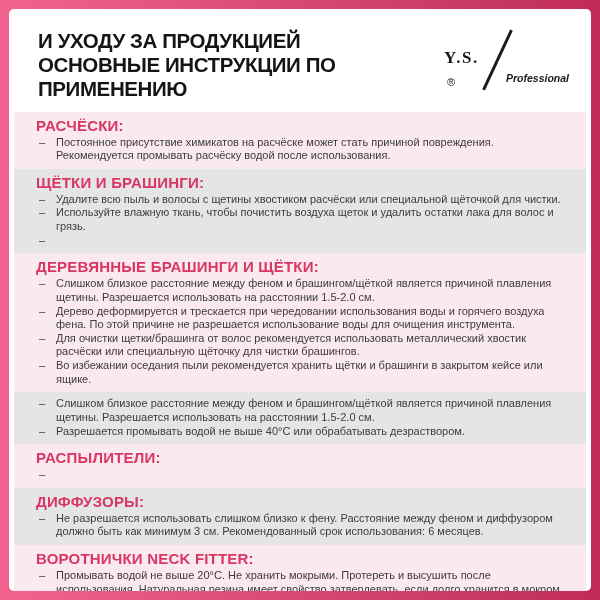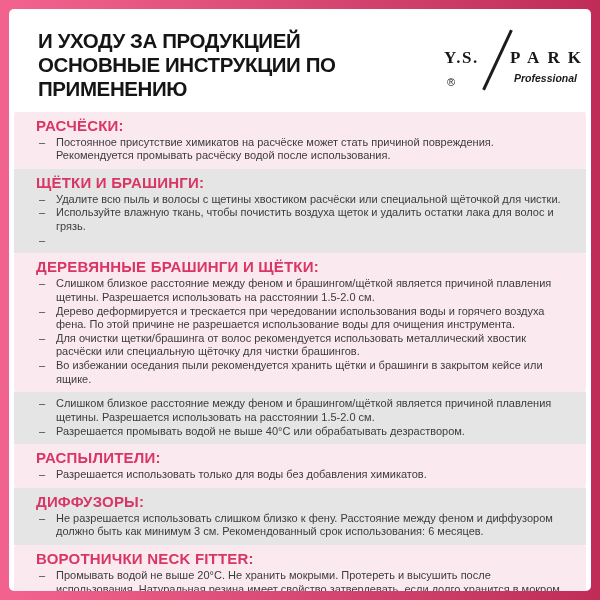--- a/index.html
+++ b/index.html
@@ -48,21 +48,21 @@
   .logo .ys{
     position:absolute;left:0;top:17px;
     font-family:"Liberation Serif",serif;font-weight:bold;font-size:17px;letter-spacing:1.5px;color:#171717;margin-left:8px;
   }
   .logo .park{
     position:absolute;left:74px;top:17px;
     font-family:"Liberation Serif",serif;font-weight:bold;font-size:17px;letter-spacing:8px;color:#171717;
   }
   .logo .prof{
     position:absolute;left:70px;top:41px;
-    font-style:italic;font-weight:bold;font-size:10.5px;color:#1a1a1a;margin-left:8px;
+    font-style:italic;font-weight:bold;font-size:10.5px;color:#1a1a1a;
   }
   .logo .reg{
     position:absolute;left:11px;top:45px;font-size:11px;color:#1a1a1a;
   }
   
   .sections{display:flex;flex-direction:column;flex:1;}
   .sec{padding:5px 22px 6px;background:#e5e5e5;}
   .sec.pink{background:var(--pink-bg);border-radius:2px;}
   .sec h2{
     font-size:15px;
@@ -85,21 +85,20 @@
   <div class="card">
 
     <div class="header">
       <div class="title">
         <span>И УХОДУ ЗА ПРОДУКЦИЕЙ</span>
         <span>ОСНОВНЫЕ ИНСТРУКЦИИ ПО ПРИМЕНЕНИЮ</span>
       </div>
       <div class="logo">
         <div class="slash"></div>
         <div class="ys">Y.S.</div>
-        <div class="park">PARK</div>
         <div class="prof">Professional</div>
         <div class="reg">®</div>
       </div>
     </div>
 
     <div class="sections">
 
       <section class="sec pink">
         <h2>РАСЧЁСКИ:</h2>
         <div class="bullet">
@@ -151,21 +150,20 @@
         <div class="bullet">
           <span class="dash">–</span>
           <span class="btext">Разрешается промывать водой не выше 40°C или обрабатывать дезраствором.</span>
         </div>
       </section>
 
       <section class="sec pink">
         <h2>РАСПЫЛИТЕЛИ:</h2>
         <div class="bullet">
           <span class="dash">–</span>
-          <span class="btext">Разрешается использовать только для воды без добавления химикатов.</span>
         </div>
       </section>
 
       <section class="sec">
         <h2>ДИФФУЗОРЫ:</h2>
         <div class="bullet">
           <span class="dash">–</span>
           <span class="btext">Не разрешается использовать слишком близко к фену. Расстояние между феном и диффузором должно быть как минимум 3 см. Рекомендованный срок использования: 6 месяцев.</span>
         </div>
       </section>

